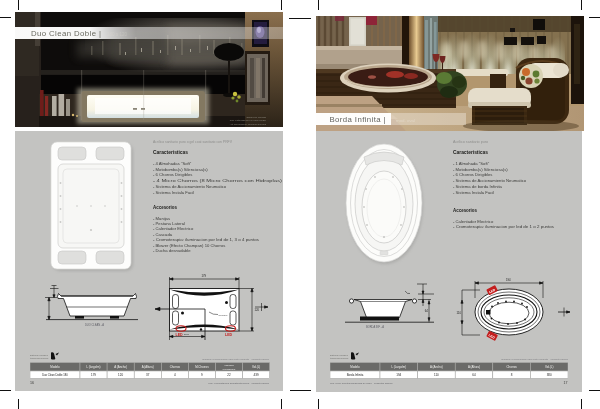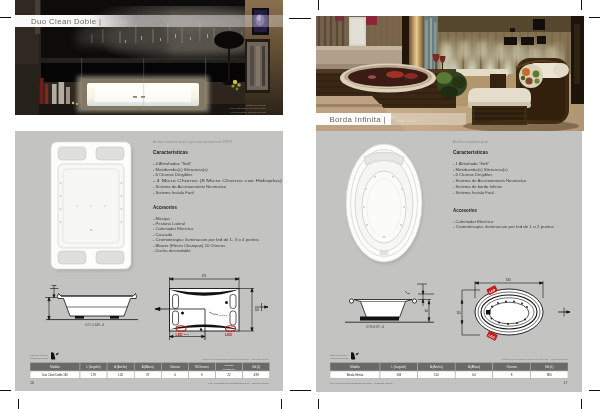--- a/index.html
+++ b/index.html
@@ -35,21 +35,21 @@
 <div class="mark" style="left:290px;top:390px;width:21px;height:1px;"></div>
 
 <div class="mark" style="left:581px;top:399px;width:1px;height:10px;"></div>
 
 <div class="mark" style="left:589px;top:390px;width:11px;height:1px;"></div>
 
 <div class="abs" style="left:15px;top:131px;width:268px;height:260px;background:#c3c3c1;"></div>
 
 <div class="abs" style="left:316px;top:131px;width:266px;height:261px;background:#c3c3c1;"></div>
 
-<div class="abs" id="photoL" style="left:15px;top:0;width:268px;height:115px;">
+<div class="abs" id="photoL" style="left:15px;top:12px;width:268px;height:115px;">
 <svg width="268" height="115" viewBox="0 0 268 115">
 <defs>
 <linearGradient id="tubglowL" x1="0" y1="0" x2="0" y2="1">
  <stop offset="0" stop-color="#fffef6"></stop>
           <stop offset="0.65" stop-color="#f6f3e3"></stop>
           <stop offset="1" stop-color="#d3dfe2"></stop>
 </linearGradient>
 <radialGradient id="muralfade" cx="0.62" cy="0.45" r="0.65">
  <stop offset="0" stop-color="#6b665e"></stop>
           <stop offset="0.55" stop-color="#4e4a44" stop-opacity="0.85"></stop>

